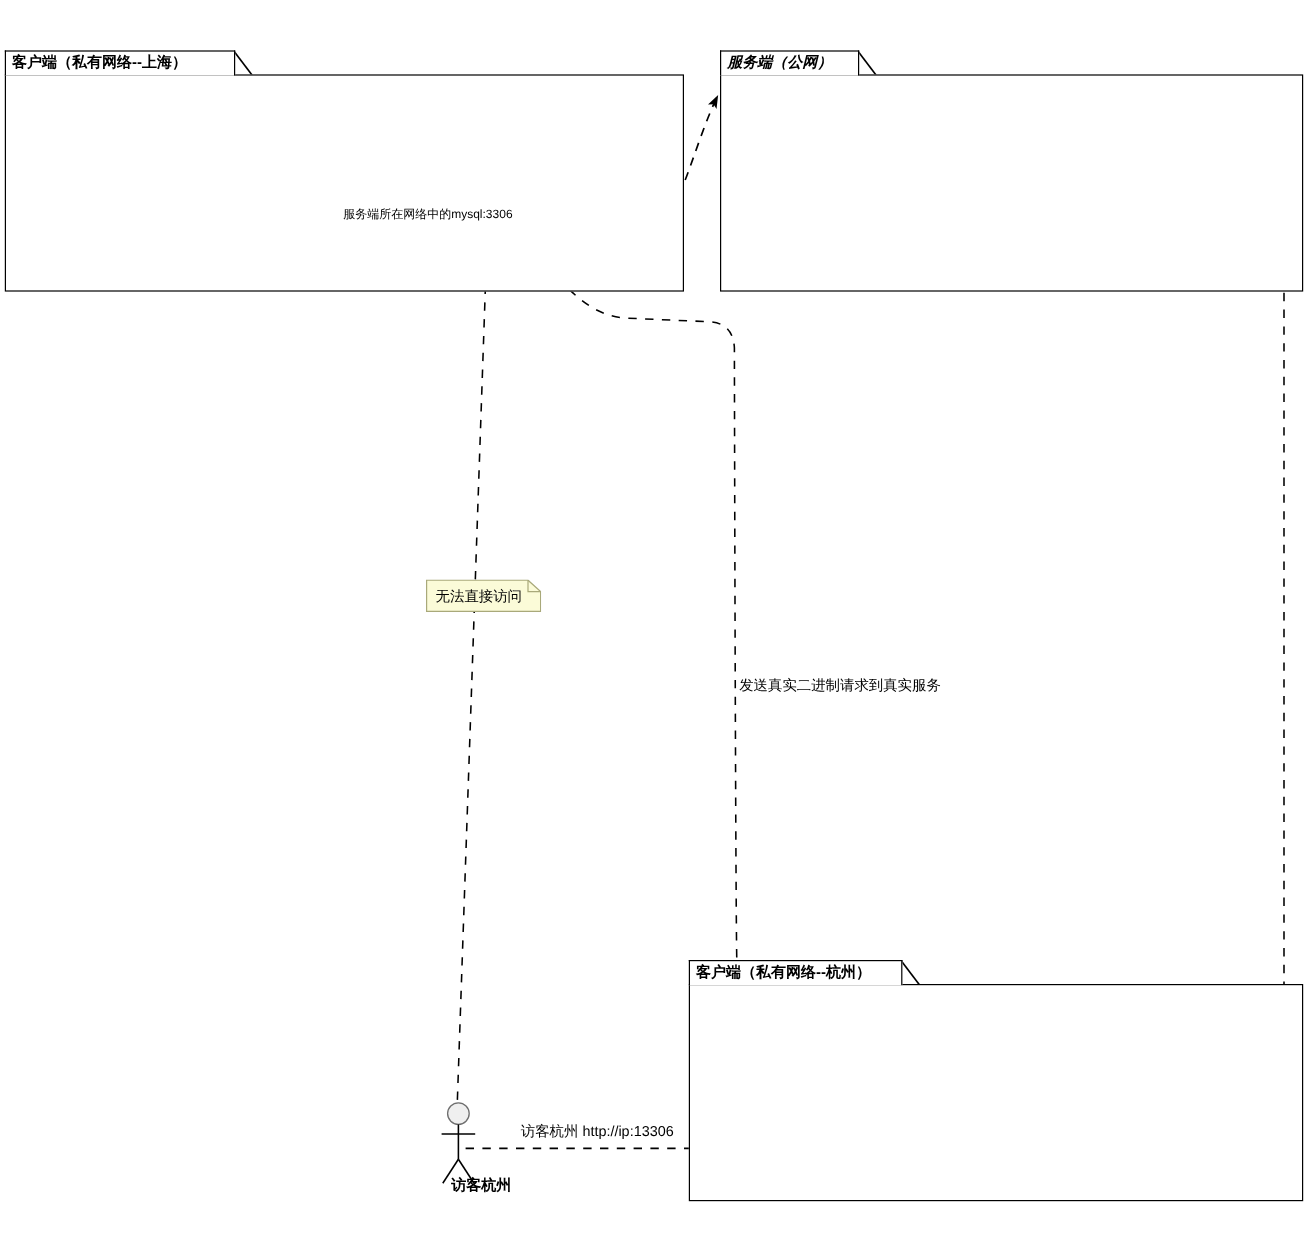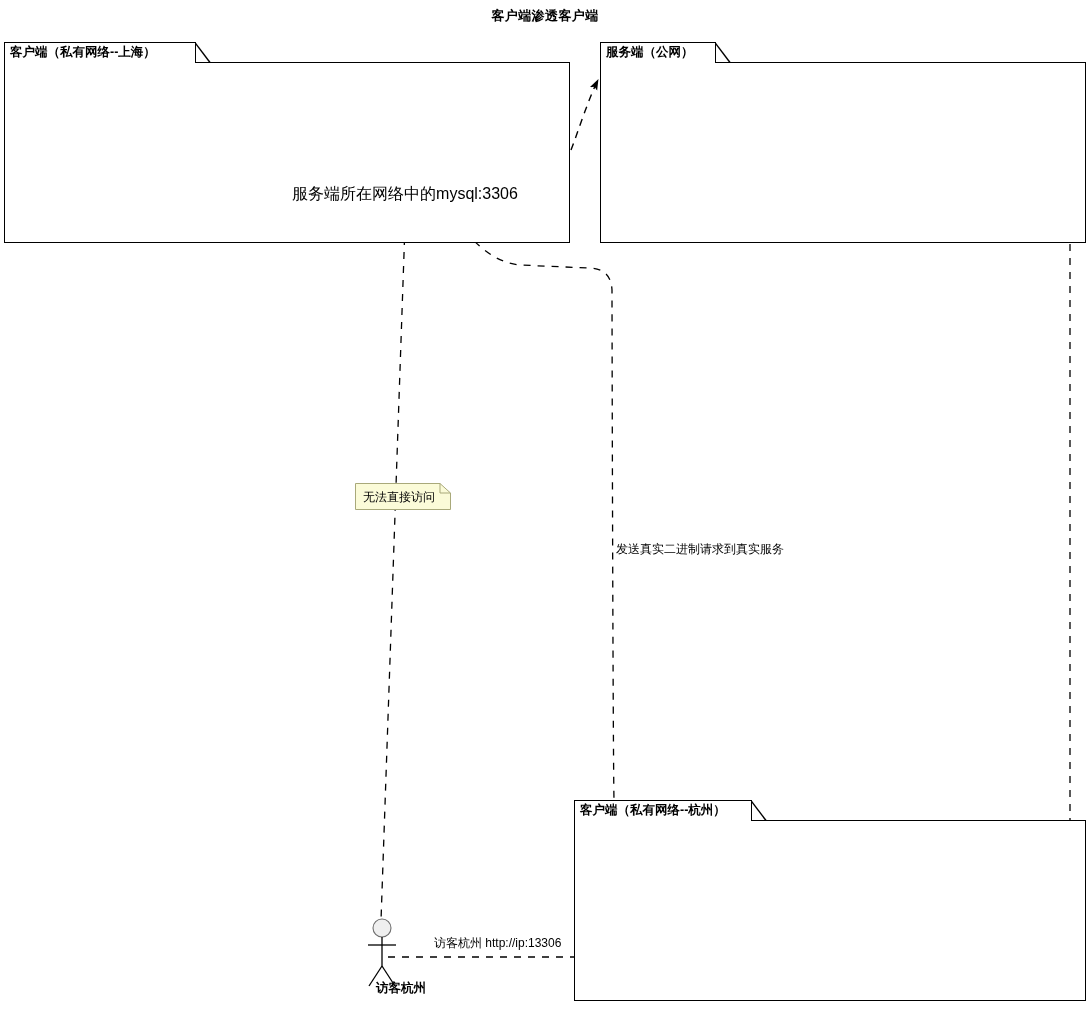--- a/index.html
+++ b/index.html
@@ -94,23 +94,23 @@
     white-space: nowrap;
   }
   
   .comp-icon { position: absolute; }
   
   .database {
     position: absolute;
   }
   .db-label {
     position: absolute;
-    left: 0; right: 0; top: 40px;
-    text-align: center;
-    font-size: 16px;
+    left: 0; right: 0; top: 28px;
+    text-align: left;
+    font-size: 10px;
     white-space: nowrap;
     z-index: 3;
   }
   
   .note {
     position: absolute;
     box-sizing: border-box;
   }
   .note-label {
     position: absolute;
@@ -136,21 +136,20 @@
     font-size: 12px;
     white-space: nowrap;
     background: transparent;
   }
 </style>
 </head>
 <body>
 
 <div id="canvas">
 
-  <div class="diagram-title">客户端渗透客户端</div>
 
   <svg class="svg-layer" viewBox="0 0 1090 1033">
     <defs>
       <marker id="arrowOpen" markerWidth="12" markerHeight="12" refX="9" refY="4" orient="auto" markerUnits="userSpaceOnUse">
         <path d="M0,0 L10,4 L0,8" fill="none" stroke="#000" stroke-width="1.4" stroke-linejoin="miter"></path>
       </marker>
       <marker id="arrowFill" markerWidth="13" markerHeight="13" refX="10" refY="4.5" orient="auto" markerUnits="userSpaceOnUse">
         <path d="M0,0.5 L11,4.5 L0,8.5 L2.4,4.5 Z" fill="#000"></path>
       </marker>
     </defs>
@@ -204,21 +203,21 @@
   </div>
 
   <div class="database" style="left:286px; top:144px; width:238px; height:52px;">
     <svg class="svg-layer" style="width:238px;height:52px;" viewBox="0 0 238 52">
       <path d="M1,12 L1,40 C1,46.6 53.9,51 119,51 C184.1,51 237,46.6 237,40 L237,12 Z" fill="#efefef" stroke="#6f6f6f" stroke-width="1"></path>
       <ellipse cx="119" cy="12" rx="118" ry="11" fill="#efefef" stroke="#6f6f6f" stroke-width="1"></ellipse>
     </svg>
     <div class="db-label">服务端所在网络中的mysql:3306</div>
   </div>
 
-  <div class="package" style="left:600px; top:42px; width:444px; height:201px;">
+  <div class="package" style="left:600px; top:42px; width:444px; height:201px;font-style:italic;">
     <div class="pkg-tab" style="width:116px;"></div>
     <svg class="svg-layer" style="width:486px;height:201px;" viewBox="0 0 486 201">
       <path d="M115,0.7 L130,20.5" fill="none" stroke="#000" stroke-width="1.4"></path>
     </svg>
     <div class="pkg-tab-label">服务端（公网）</div>
     <div class="pkg-body" style="width:486px; height:181px;"></div>
 
     <div class="component" style="left:32px; top:45px; width:392px; height:118px;">
       <div class="comp-title">服务端开放端口</div>
       <svg class="comp-icon" style="right:8px; top:7px; width:22px; height:15px;" viewBox="0 0 22 15">
@@ -248,21 +247,21 @@
   </div>
 
   <div class="note" style="left:355px; top:483px; width:96px; height:27px;">
     <svg class="svg-layer" style="width:96px;height:27px;" viewBox="0 0 96 27">
       <path d="M0.5,0.5 L85,0.5 L95.5,10 L95.5,26.5 L0.5,26.5 Z" fill="#fbfbd8" stroke="#a9a97a" stroke-width="1"></path>
       <path d="M85,0.5 L85,10 L95.5,10" fill="none" stroke="#a9a97a" stroke-width="1"></path>
     </svg>
     <div class="note-label">无法直接访问</div>
   </div>
 
-  <div class="edge-label" style="left:616px; top:541px;">发送真实二进制请求到真实服务</div>
+  <div class="edge-label" style="left:616px; top:563px;">发送真实二进制请求到真实服务</div>
 
   <div class="edge-label" style="left:434px; top:935px;">访客杭州 http://ip:13306</div>
 
   <div class="actor" style="left:366px; top:918px; width:32px; height:90px;">
     <svg class="svg-layer" style="width:32px;height:90px;" viewBox="0 0 32 90">
       <circle cx="16" cy="10" r="9" fill="#efefef" stroke="#6f6f6f" stroke-width="1.1"></circle>
       <line x1="16" y1="19" x2="16" y2="48" stroke="#000" stroke-width="1.3"></line>
       <line x1="2" y1="27" x2="30" y2="27" stroke="#000" stroke-width="1.3"></line>
       <line x1="16" y1="48" x2="3" y2="68" stroke="#000" stroke-width="1.3"></line>
       <line x1="16" y1="48" x2="29" y2="68" stroke="#000" stroke-width="1.3"></line>

